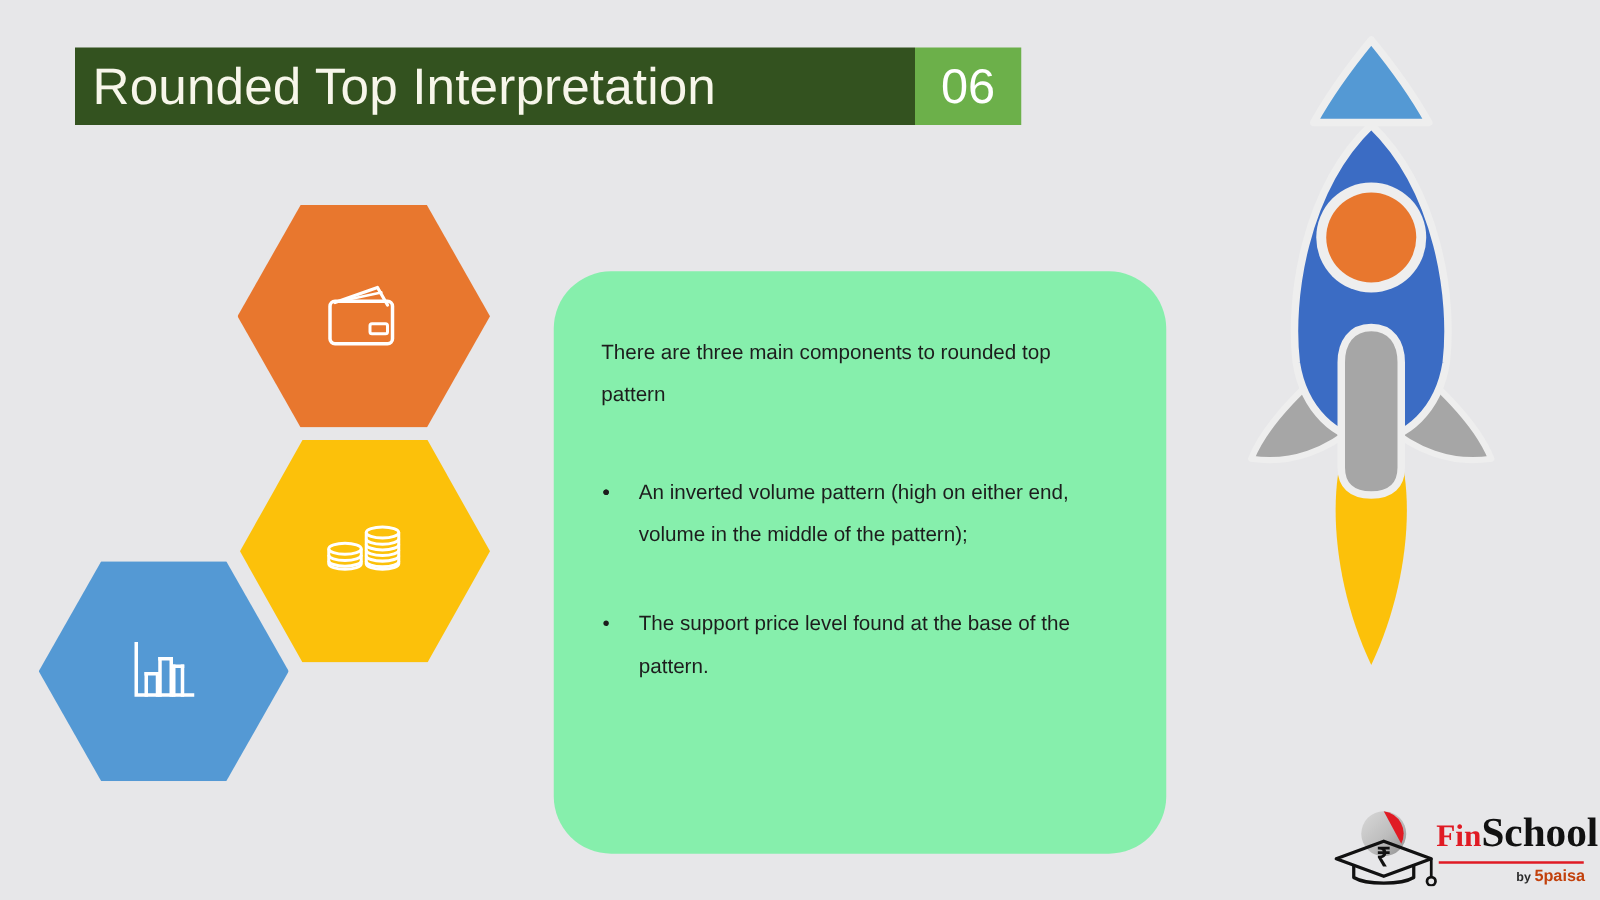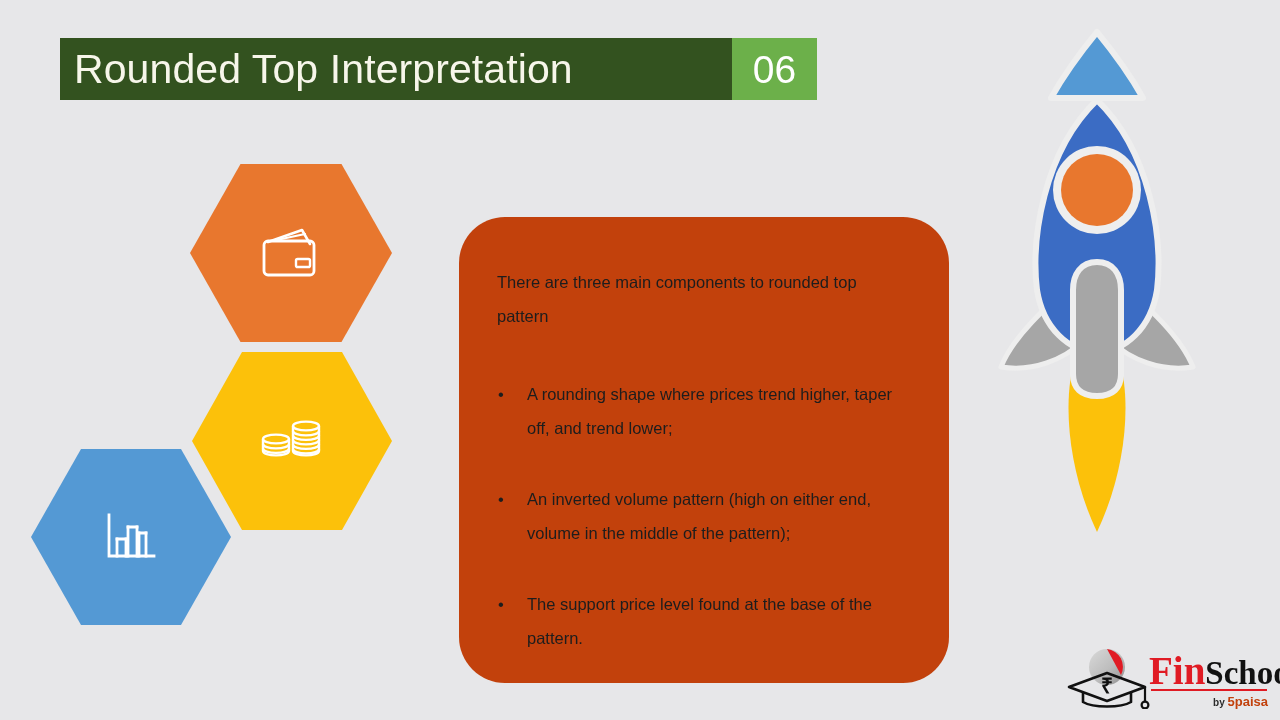--- a/index.html
+++ b/index.html
@@ -39,22 +39,22 @@
     display:flex;align-items:center;justify-content:center;
     clip-path:polygon(25% 0%,75% 0%,100% 50%,75% 100%,25% 100%,0% 50%);
   }
   .hex-orange{left:190px;top:164px;width:202px;height:178px;background:#e8772e;}
   .hex-yellow{left:192px;top:352px;width:200px;height:178px;background:#fcc10a;}
   .hex-blue{left:31px;top:449px;width:200px;height:176px;background:#5499d4;}
   .hex svg{display:block;}
 
   
   .panel{
-    position:absolute;left:459px;top:217px;width:490px;height:466px;
-    background:#c2410c;border-radius:46px;
+    position:absolute;left:443px;top:217px;width:490px;height:466px;
+    background:#86efac;border-radius:46px;
   }
   .panel-inner{padding:48px 30px 0 38px;}
   .lead{
     color:#1d1d1d;font-size:16.5px;line-height:34px;
     margin:0 0 44px 0;max-width:412px;
   }
   ul.bullets{list-style:none;margin:0;padding:0;}
   ul.bullets li{
     position:relative;padding-left:30px;margin-bottom:37px;
     color:#1d1d1d;font-size:16.5px;line-height:34px;max-width:420px;
@@ -65,21 +65,21 @@
   }
 
   
   .rocket{position:absolute;left:985px;top:22px;width:225px;height:520px;}
 
   
   .logo{position:absolute;left:1063px;top:645px;width:205px;height:68px;}
   .logo-mark{position:absolute;left:0;top:2px;width:88px;height:62px;}
   .logo-words{position:absolute;left:86px;top:6px;}
   .logo-fin{font-family:"Liberation Serif","DejaVu Serif",serif;
-    font-size:39px;font-weight:700;color:#e01b24;line-height:1;}
+    font-size:25px;font-weight:700;color:#e01b24;line-height:1;}
   .logo-school{font-family:"Liberation Serif","DejaVu Serif",serif;
     font-size:33px;font-weight:700;color:#111111;line-height:1;}
   .logo-rule{position:absolute;left:88px;top:44px;width:116px;height:2px;background:#e01b24;}
   .logo-sub{position:absolute;right:0;top:47px;white-space:nowrap;}
   .logo-by{font-size:10px;color:#2b2b2b;font-weight:700;}
   .logo-5p{font-size:13px;color:#c2410c;font-weight:700;}
 </style>
 </head>
 <body>
 
@@ -139,21 +139,20 @@
       </g>
     </svg>
   </div>
 
   <div class="panel">
     <div class="panel-inner">
       <p class="lead">There are three main components to rounded top pattern</p>
       <ul class="bullets">
         <li>
           <span class="dot">•</span>
-          <span>A rounding shape where prices trend higher, taper off, and trend lower;</span>
         </li>
         <li>
           <span class="dot">•</span>
           <span>An inverted volume pattern (high on either end, volume in the middle of the pattern);</span>
         </li>
         <li>
           <span class="dot">•</span>
           <span>The support price level found at the base of the pattern.</span>
         </li>
       </ul>

